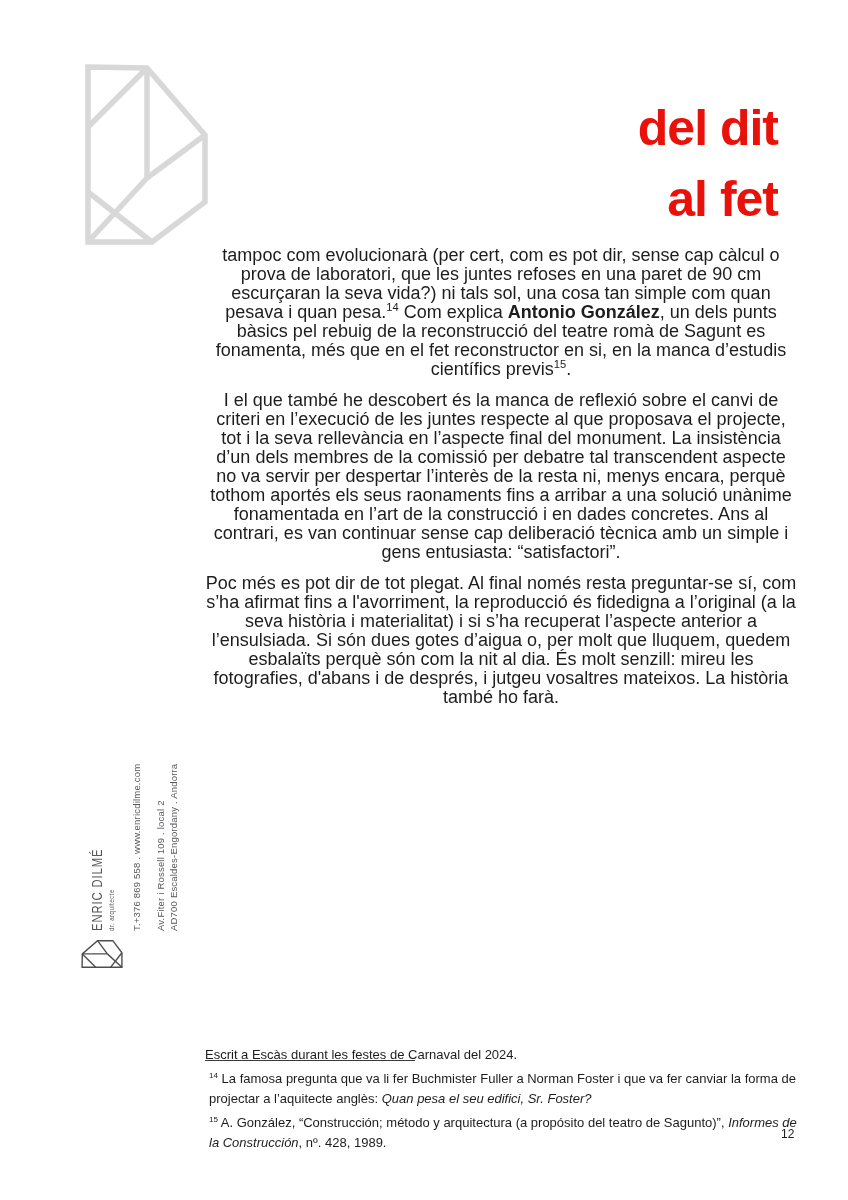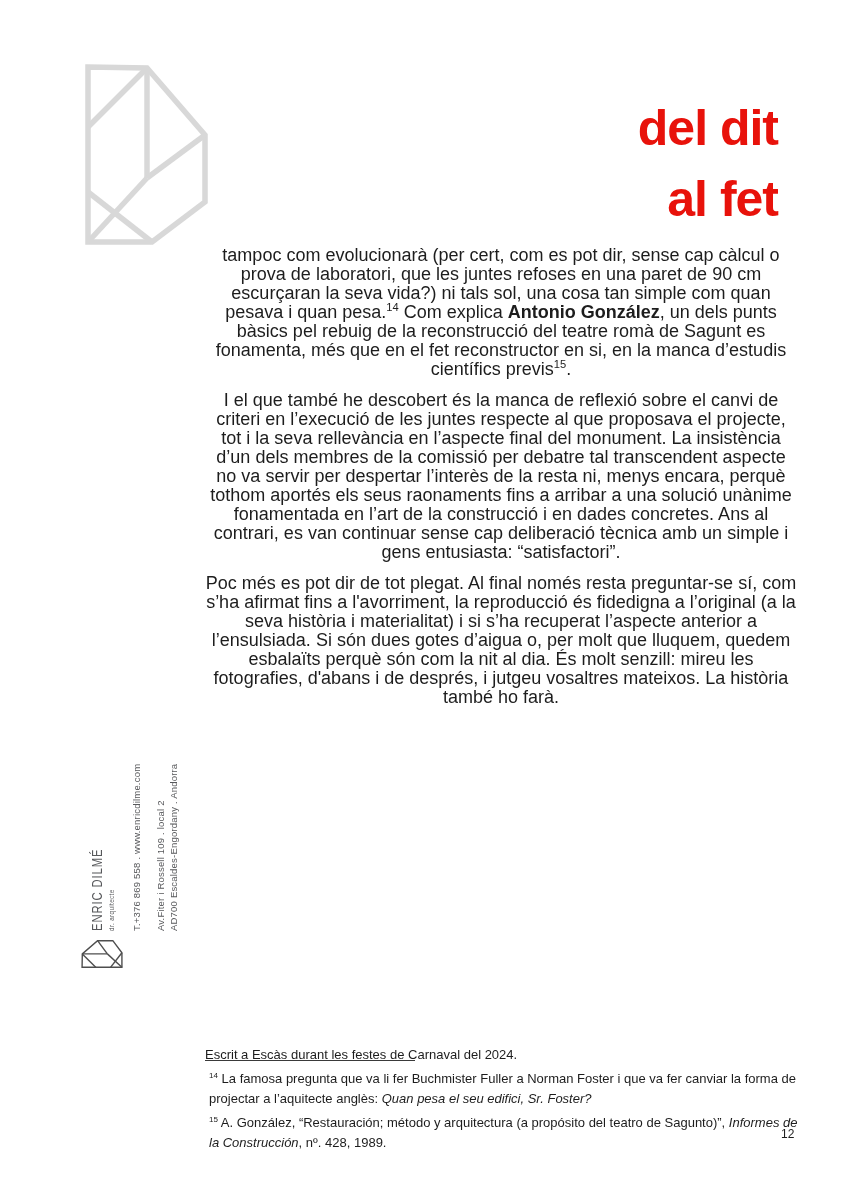--- a/index.html
+++ b/index.html
@@ -194,18 +194,18 @@
         <path vector-effect="non-scaling-stroke" d="M3,128 L67,178"></path>
       </g>
     </svg>
   </div>
 
   <div class="closing-line">Escrit a Escàs durant les festes de Carnaval del 2024.</div>
 
   <div class="footnotes">
     <div class="fn-rule"></div>
     <p><sup class="fnref">14</sup><span> La famosa pregunta que va li fer Buchmister Fuller a Norman Foster i que va fer canviar la forma de projectar a l’aquitecte anglès: </span><em>Quan pesa el seu edifici, Sr. Foster?</em></p>
-    <p><sup class="fnref">15</sup><span> A. González, “Restauración; método y arquitectura (a propósito del teatro de Sagunto)”, </span><em>Informes de la Construcción</em><span>, nº. 428, 1989.</span></p>
+    <p><sup class="fnref">15</sup><span> A. González, “Construcción; método y arquitectura (a propósito del teatro de Sagunto)”, </span><em>Informes de la Construcción</em><span>, nº. 428, 1989.</span></p>
   </div>
 
   <div class="page-number">12</div>
 
 </div>
 
 </body></html>

